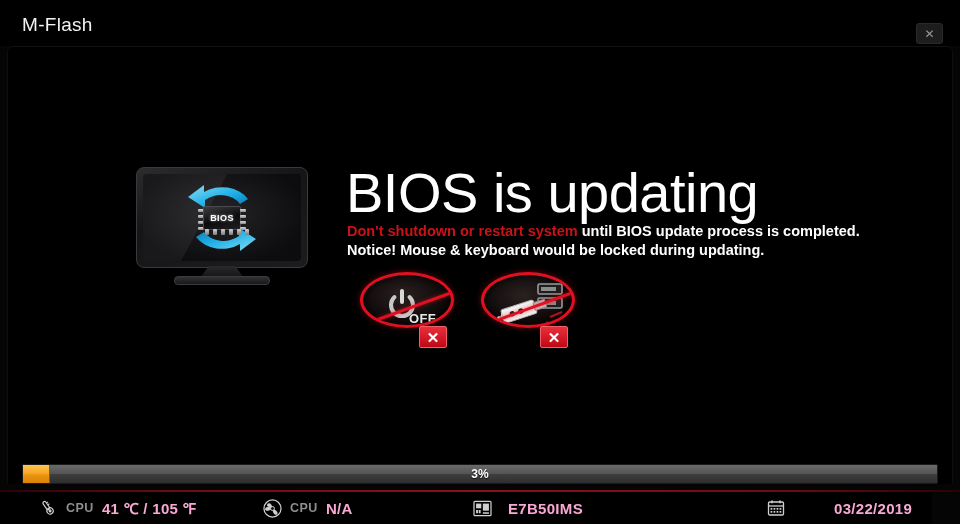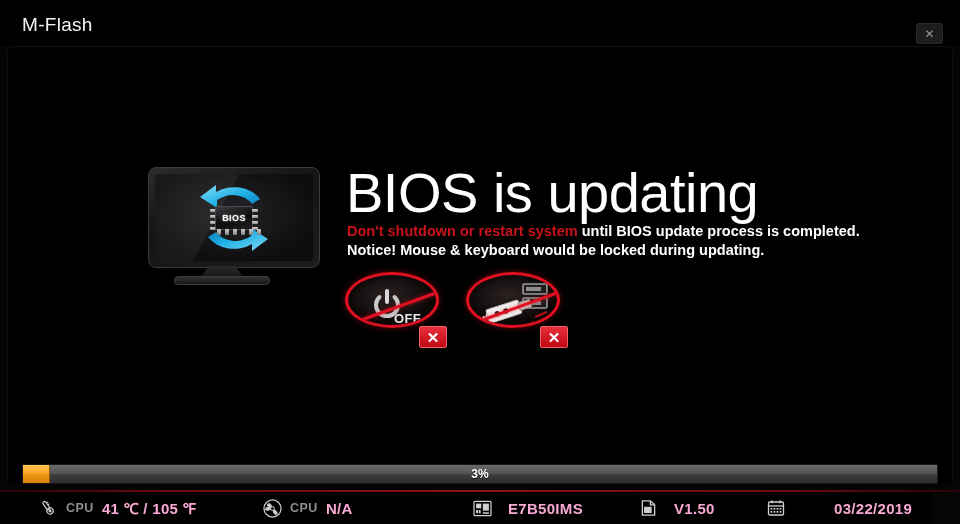--- a/index.html
+++ b/index.html
@@ -75,21 +75,20 @@
     width: 180px; height: 115px;
   }
   #monitor-bezel {
     position: absolute;
     left: 0; top: 0;
     width: 172px; height: 101px;
     border-radius: 8px;
     background: linear-gradient(160deg, #2c2c2e 0%, #151517 40%, #1c1c1e 100%);
     border: 1px solid #3a3a3c;
     padding: 6px;
-    margin-left: 12px;
   }
   #monitor-screen {
     position: relative;
     width: 100%; height: 100%;
     border-radius: 4px;
     background:
       linear-gradient(118deg, rgba(255,255,255,0.055) 0%, rgba(255,255,255,0.055) 41%, rgba(0,0,0,0) 41.5%),
       radial-gradient(ellipse at 50% 45%, #242428 0%, #0c0c0e 78%);
     overflow: hidden;
   }
@@ -189,21 +188,21 @@
   
   .prohibit-icon {
     position: absolute;
     width: 102px; height: 78px;
   }
   #no-shutdown-icon { left: 337px; top: 225px; }
   #no-unplug-icon   { left: 458px; top: 225px; }
 
   .prohibit-disc {
     position: absolute;
-    left: 0; top: 0;
+    left: 15px; top: 0;
     width: 94px; height: 56px;
     border-radius: 50%;
     background: radial-gradient(ellipse at 45% 40%, #2a2020 0%, #0a0606 75%);
     border: 3px solid #e01020;
     box-shadow: 0 0 6px rgba(224,16,32,0.45), inset 0 0 10px rgba(0,0,0,0.8);
     overflow: hidden;
   }
   .prohibit-slash {
     position: absolute;
     left: -6px; top: 31px;
@@ -508,31 +507,20 @@
           <rect x="10.4" y="3.8" width="6.4" height="7.5" fill="#cfcfcf"></rect>
           <rect x="3.2" y="10.6" width="2" height="3.4" fill="#cfcfcf"></rect>
           <rect x="6" y="10.6" width="2" height="3.4" fill="#cfcfcf"></rect>
           <rect x="10.4" y="13" width="6.4" height="1.6" fill="#cfcfcf"></rect>
         </svg>
       </span>
       <span class="status-key"></span>
       <span class="status-val">E7B50IMS</span>
     </div>
 
-    <div id="status-version" class="status-item">
-      <span class="status-icon">
-        <svg width="17" height="18" viewBox="0 0 18 19">
-          <path d="M2.5 2 L11 2 L15.5 6.2 L15.5 17 L2.5 17 Z" fill="none" stroke="#cfcfcf" stroke-width="1.4"></path>
-          <path d="M11 2 L11 6.2 L15.5 6.2" fill="none" stroke="#cfcfcf" stroke-width="1.4"></path>
-          <rect x="4.3" y="8.2" width="8" height="6.6" fill="#cfcfcf"></rect>
-        </svg>
-      </span>
-      <span class="status-key"></span>
-      <span class="status-val">V1.50</span>
-    </div>
 
     <div id="status-date" class="status-item">
       <span class="status-icon">
         <svg width="18" height="18" viewBox="0 0 18 18">
           <rect x="1.5" y="3" width="15" height="13" rx="1.2" fill="none" stroke="#cfcfcf" stroke-width="1.3"></rect>
           <line x1="1.5" y1="7" x2="16.5" y2="7" stroke="#cfcfcf" stroke-width="1.3"></line>
           <line x1="5" y1="1.4" x2="5" y2="4.2" stroke="#cfcfcf" stroke-width="1.6"></line>
           <line x1="13" y1="1.4" x2="13" y2="4.2" stroke="#cfcfcf" stroke-width="1.6"></line>
           <g fill="#cfcfcf">
             <rect x="3.6" y="9" width="1.7" height="1.7"></rect>

